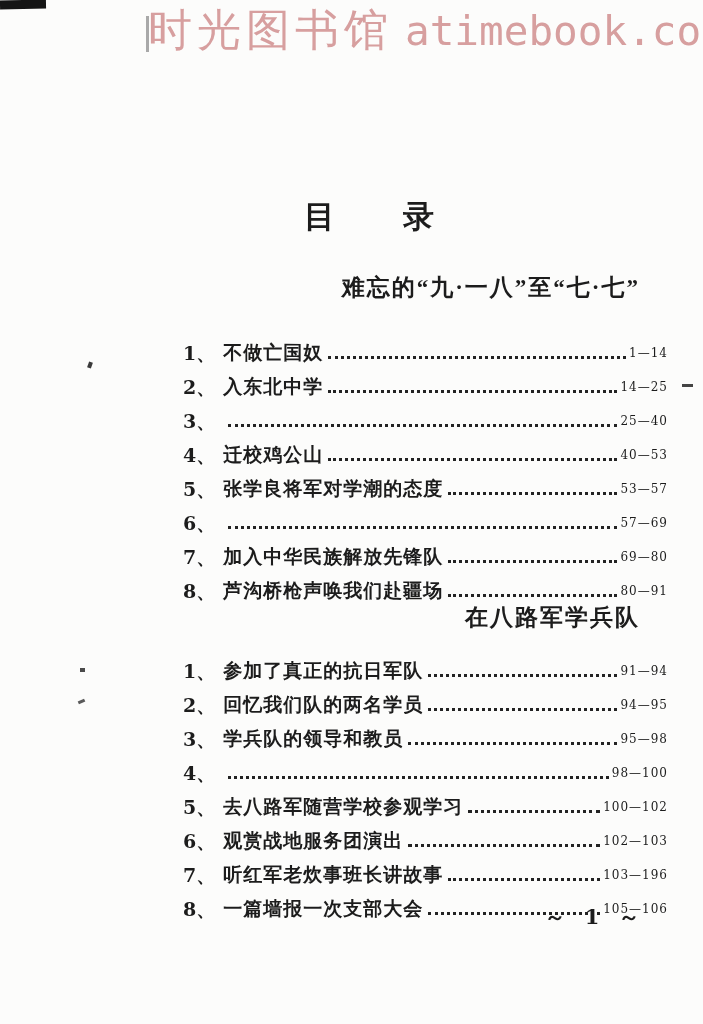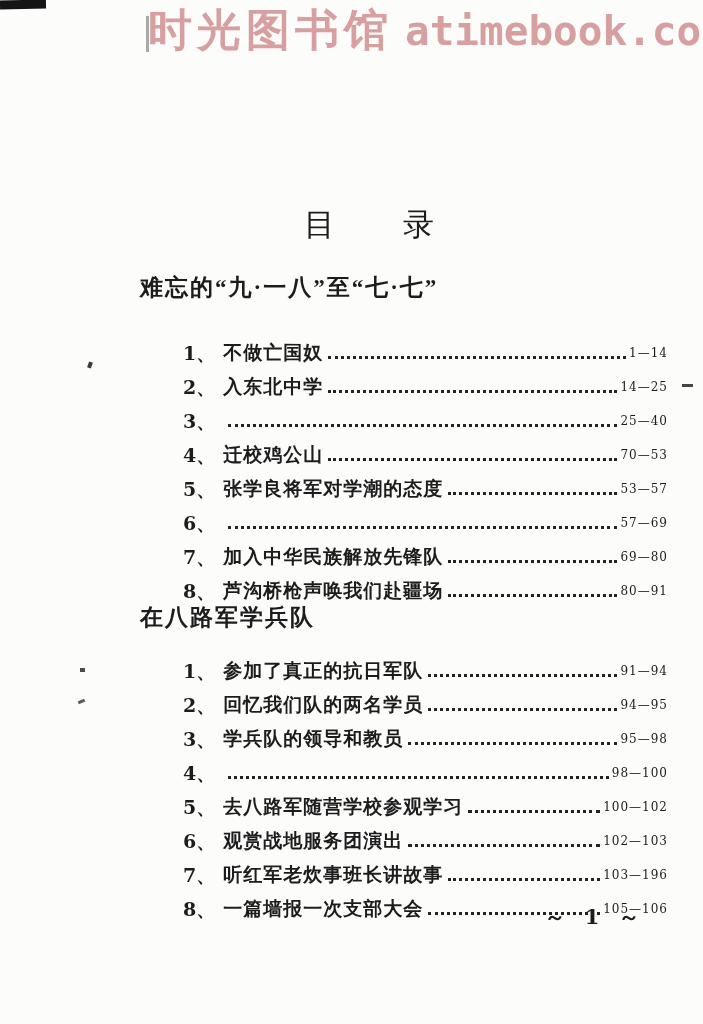--- a/index.html
+++ b/index.html
@@ -9,21 +9,21 @@
     position: relative;
     overflow: hidden;
     font-family: "Liberation Serif", serif;
     color: #1c1c1c;
   }
 
   
   .watermark {
     position: absolute; top: 2px; left: 148px;
     white-space: nowrap;
-    font-weight: bold;
+    font-weight: normal;
     line-height: 56px;
   }
   .wm-cn {
     font-size: 44px;
     letter-spacing: 5px;
     font-family: "Liberation Sans", sans-serif;
   }
   .wm-en {
     font-size: 41px;
     margin-left: 12px;
@@ -37,27 +37,26 @@
   .a-vline    { top: 16px; left: 146px; width: 3px; height: 36px; background: #a9a9a9; }
   .a-speck1   { top: 362px; left: 88px; width: 4px; height: 6px; background: #3a3a3a; transform: rotate(20deg); }
   .a-speck2   { top: 668px; left: 80px; width: 5px; height: 4px; background: #4a4a4a; }
   .a-speck3   { top: 700px; left: 78px; width: 7px; height: 3px; background: #5a5a5a; transform: rotate(-25deg); }
   .a-dash     { top: 384px; left: 682px; width: 11px; height: 3px; background: #444; }
 
   
   .doc-title {
     position: absolute; top: 196px; left: 170px; width: 400px;
     text-align: center;
-    font-size: 31px; font-weight: normal;
+    font-size: 31px; font-weight: bold;
     letter-spacing: 2px;
-    margin-top: 8px;
   }
   .section-heading {
     position: absolute; left: 140px; width: 500px;
-    text-align: left;
+    text-align: right;
     font-size: 23px; font-weight: bold;
     letter-spacing: 2px;
   }
   .sh-1 { top: 272px; }
   .sh-2 { top: 602px; }
 
   .toc-list {
     position: absolute; left: 183px; width: 485px;
   }
   .tl-1 { top: 334px; }
@@ -133,21 +132,21 @@
   </div>
   <div class="toc-row">
     <span class="toc-num">3、</span>
     <span class="toc-leader"></span>
     <span class="toc-pages">25—40</span>
   </div>
   <div class="toc-row">
     <span class="toc-num">4、</span>
     <span class="toc-title">迁校鸡公山</span>
     <span class="toc-leader"></span>
-    <span class="toc-pages">70—53</span>
+    <span class="toc-pages">40—53</span>
   </div>
   <div class="toc-row">
     <span class="toc-num">5、</span>
     <span class="toc-title">张学良将军对学潮的态度</span>
     <span class="toc-leader"></span>
     <span class="toc-pages">53—57</span>
   </div>
   <div class="toc-row">
     <span class="toc-num">6、</span>
     <span class="toc-leader"></span>

